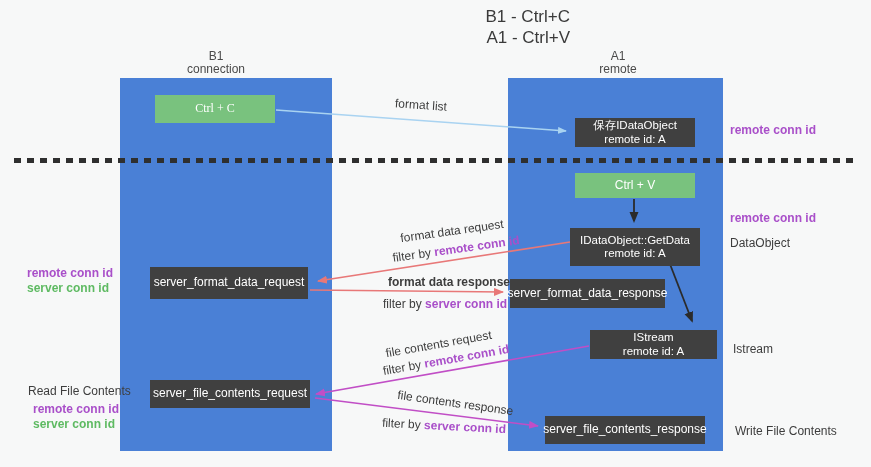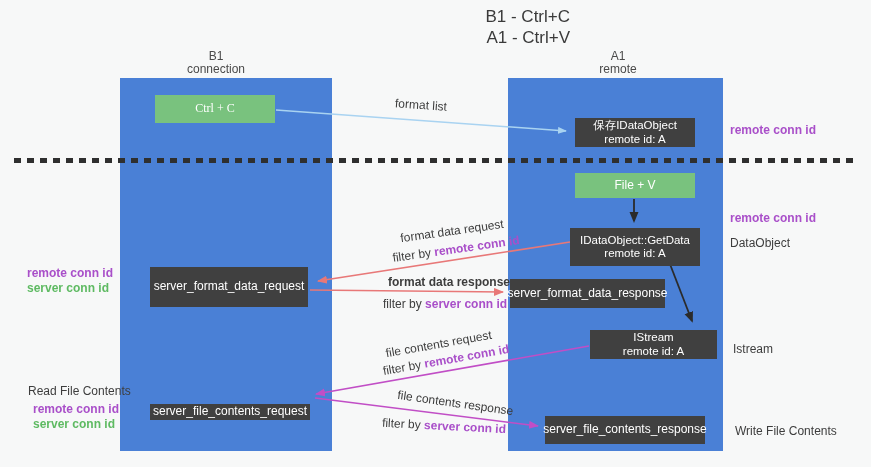--- a/index.html
+++ b/index.html
@@ -71,42 +71,42 @@
   </div>
 
   <div class="node orange" style="left:575px;top:118px;width:120px;height:29px;">
     <span class="sub">保存IDataObject</span>
     <span class="sub">remote id: A</span>
   </div>
 
   <div class="dashline"></div>
 
   <div class="node green" style="left:575px;top:173px;width:120px;height:25px;">
-    <span>File + V</span>
+    <span>Ctrl + V</span>
   </div>
 
   <div class="node orange" style="left:570px;top:228px;width:130px;height:38px;">
     <span class="sub">IDataObject::GetData</span>
     <span class="sub">remote id: A</span>
   </div>
 
-  <div class="node orange" style="left:150px;top:267px;width:158px;height:40px;">
+  <div class="node orange" style="left:150px;top:267px;width:158px;height:32px;">
     <span>server_format_data_request</span>
   </div>
 
   <div class="node orange" style="left:510px;top:279px;width:155px;height:29px;align-items:center;">
     <span>server_format_data_response</span>
   </div>
 
   <div class="node orange" style="left:590px;top:330px;width:127px;height:29px;">
     <span class="sub">IStream</span>
     <span class="sub">remote id: A</span>
   </div>
 
-  <div class="node orange" style="left:150px;top:404px;width:160px;height:16px;">
+  <div class="node orange" style="left:150px;top:380px;width:160px;height:28px;">
     <span>server_file_contents_request</span>
   </div>
 
   <div class="node orange" style="left:545px;top:416px;width:160px;height:28px;">
     <span>server_file_contents_response</span>
   </div>
 
   <div class="lbl" style="left:395px;top:98px;transform:rotate(4deg);">format list</div>
 
   <div class="lbl" style="left:400px;top:224px;transform:rotate(-8deg);">format data request</div>

